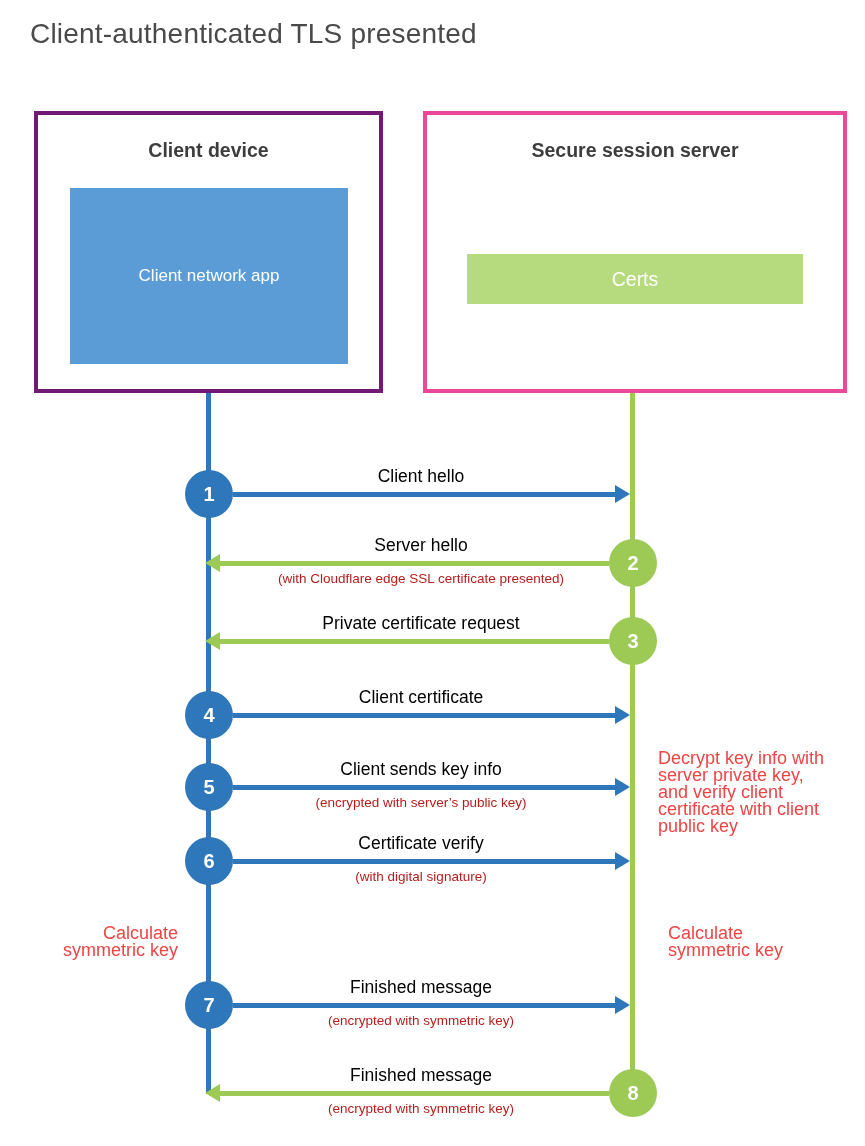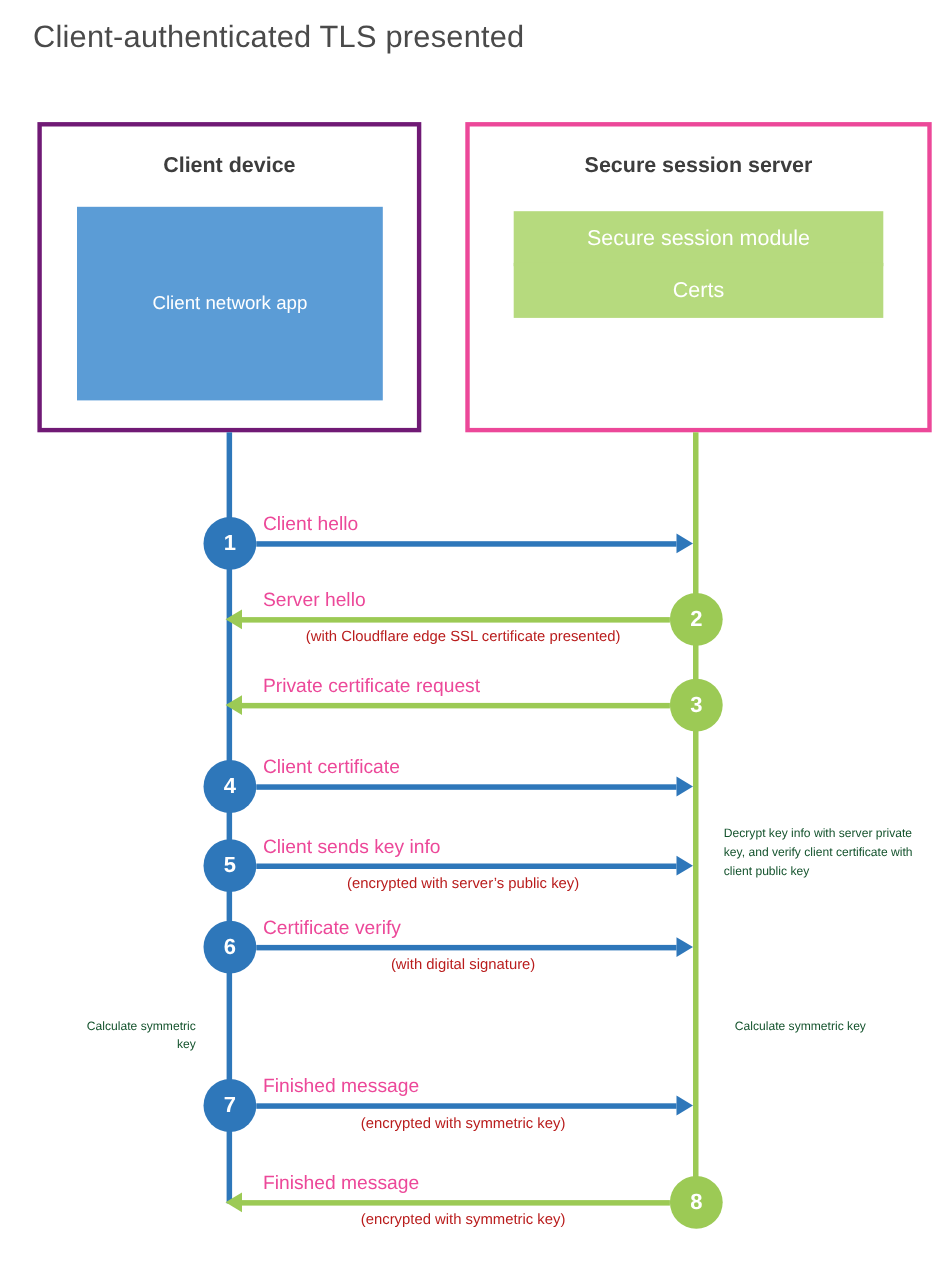--- a/index.html
+++ b/index.html
@@ -50,50 +50,49 @@
   .right .shaft { left:233px; width:382px; background:#2e77ba; }
   .left  .shaft { left:220px; width:389px; background:#9cca55; }
   .head {
     position:absolute; top:-9px; width:0; height:0; z-index:2;
     border-top:9px solid transparent; border-bottom:9px solid transparent;
   }
   .right .head { left:615px; border-left:15px solid #2e77ba; }
   .left  .head { left:205px; border-right:15px solid #9cca55; }
   .label {
     position:absolute; left:239px; width:364px; top:-28px;
-    text-align:left; font-size:17.5px; color:#ec4899;
+    text-align:center; font-size:17.5px; color:#000000;
   }
   .sub {
     position:absolute; left:199px; width:444px; top:8px;
     text-align:center; font-size:13.5px; color:#b91c1c;
   }
   
-  .note { position:absolute; font-size:11px; line-height:17px; color:#14532d; }
+  .note { position:absolute; font-size:18px; line-height:17px; color:#ef4444; }
   .note-decrypt    { left:658px; top:750px; width:172px; }
   .note-calc-right { left:668px; top:925px; width:120px; }
   .note-calc-left  { left:62px;  top:925px; width:116px; text-align:right; }
 </style>
 </head>
 <body>
 
 <div class="canvas">
 
   <div class="page-title">Client-authenticated TLS presented</div>
 
   <div class="entity-box client-box">
     <div class="entity-title">Client device</div>
     <div class="app-box">
       <span>Client network app</span>
     </div>
   </div>
 
   <div class="entity-box server-box">
     <div class="entity-title">Secure session server</div>
-    <div class="module-bar" style="top:77px">Secure session module</div>
-    <div class="module-bar" style="top:124px">Certs</div>
+    <div class="module-bar" style="top:139px">Certs</div>
   </div>
 
   <div class="vline blue"></div>
   <div class="vline green"></div>
 
   <div class="step right" style="top:494px">
     <div class="label">Client hello</div>
     <div class="shaft"></div>
     <div class="head"></div>
     <div class="circle blue">1</div>

